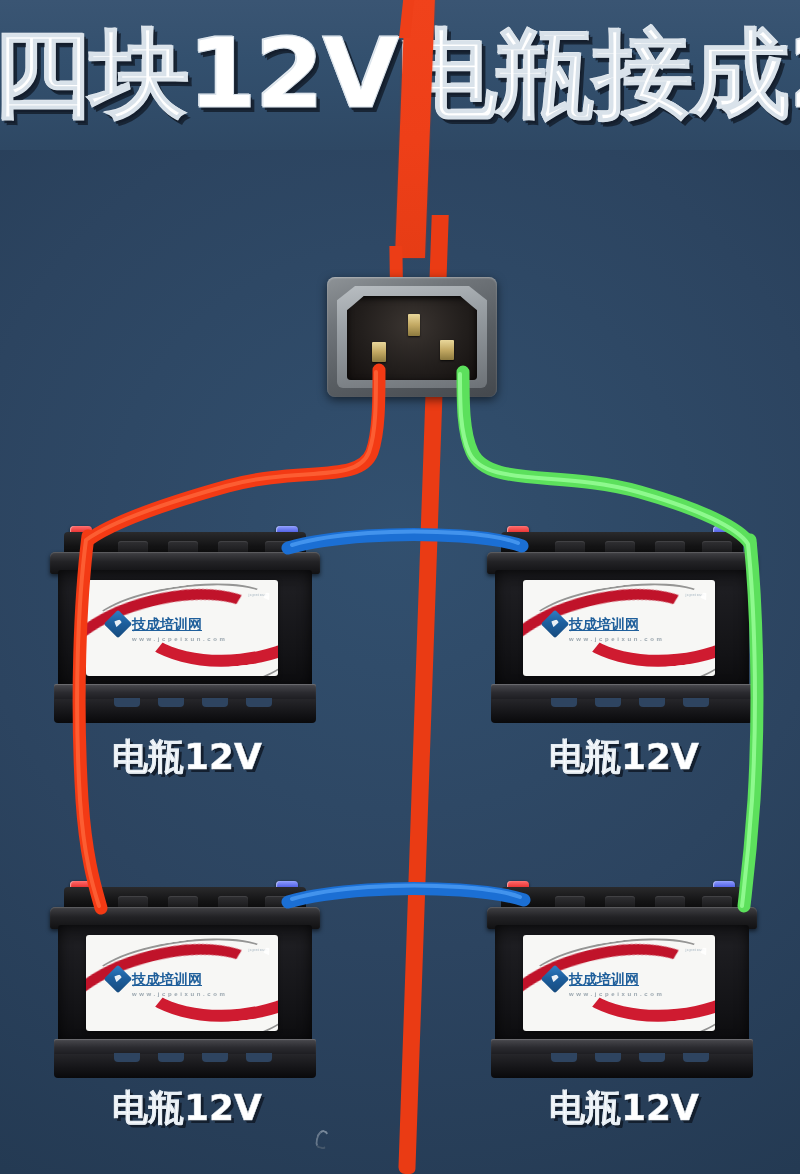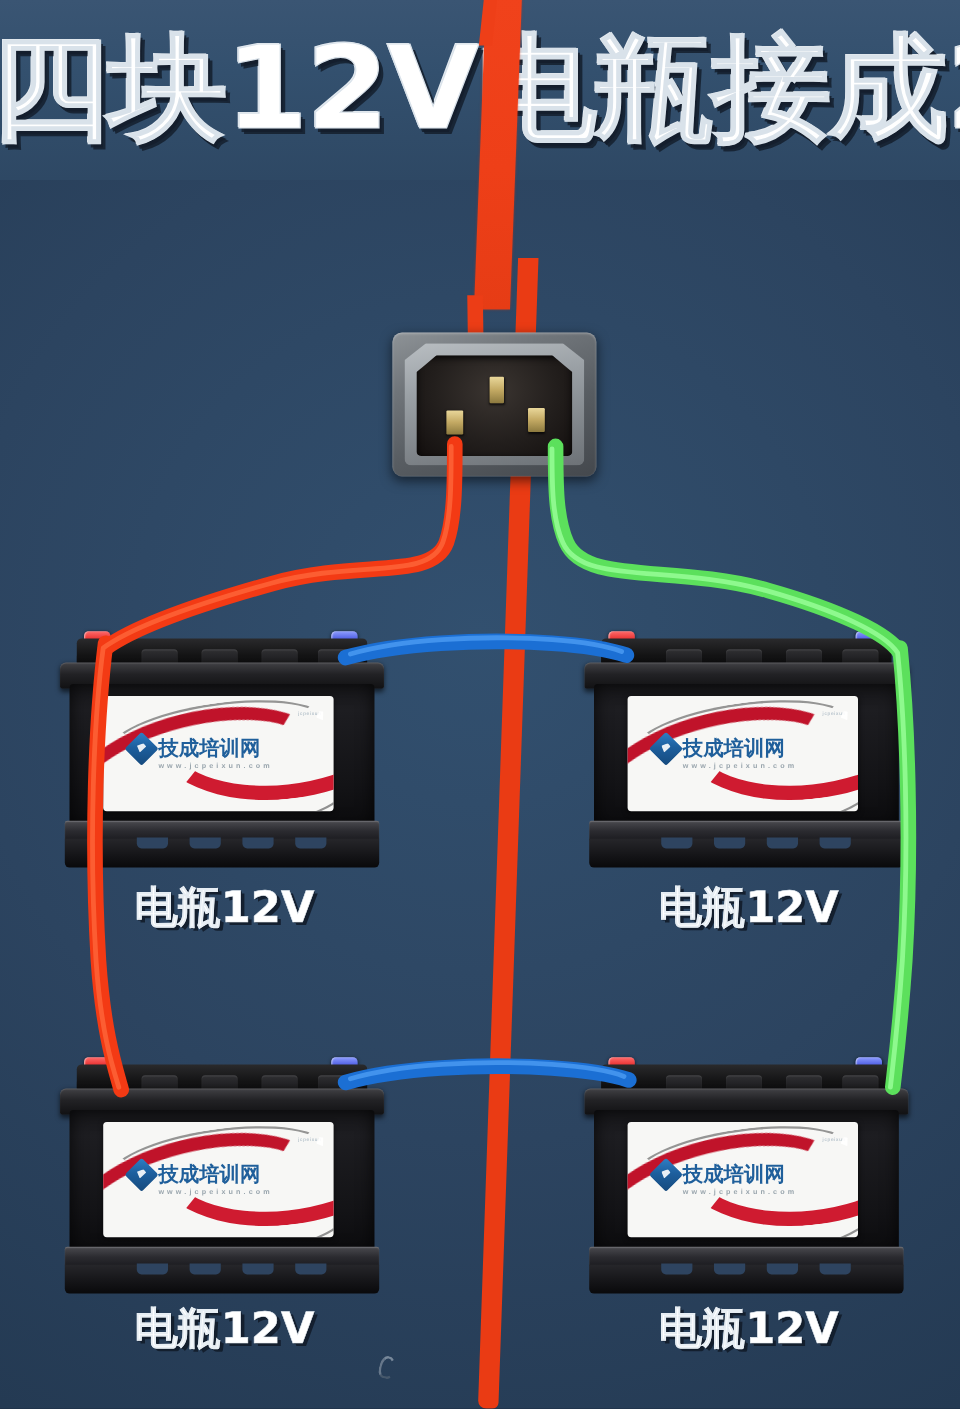--- a/index.html
+++ b/index.html
@@ -190,22 +190,23 @@
     position:relative;
   }
   .diamond::after{
     content:"";position:absolute;left:5px;top:5px;width:9px;height:9px;
     background:#ffffff;border-radius:1px;transform:rotate(-45deg) scale(.85);
     clip-path:polygon(0 25%,70% 0,100% 35%,30% 100%);
     opacity:.9;
   }
   .brand-cn{
     font-family:"DejaVu Sans","Liberation Sans",sans-serif;
-    font-weight:700; font-size:17px; color:#1f5f9b; letter-spacing:0px;
+    font-weight:700; font-size:14px; color:#1f5f9b; letter-spacing:0px;
     line-height:18px;
+    text-decoration:underline;
   }
   .brand-url{
     position:absolute; left:46px; top:56px;
     font-size:6px; letter-spacing:2.6px; color:#9aa6ae; font-weight:600;
   }
   .corner-logo{
     position:absolute; right:10px; top:7px; text-align:center;
   }
   .corner-logo .diamond{ width:15px;height:15px;margin:0 auto; }
   .corner-url{ font-size:4px; letter-spacing:.6px; color:#9fb0bd; margin-top:5px; }

